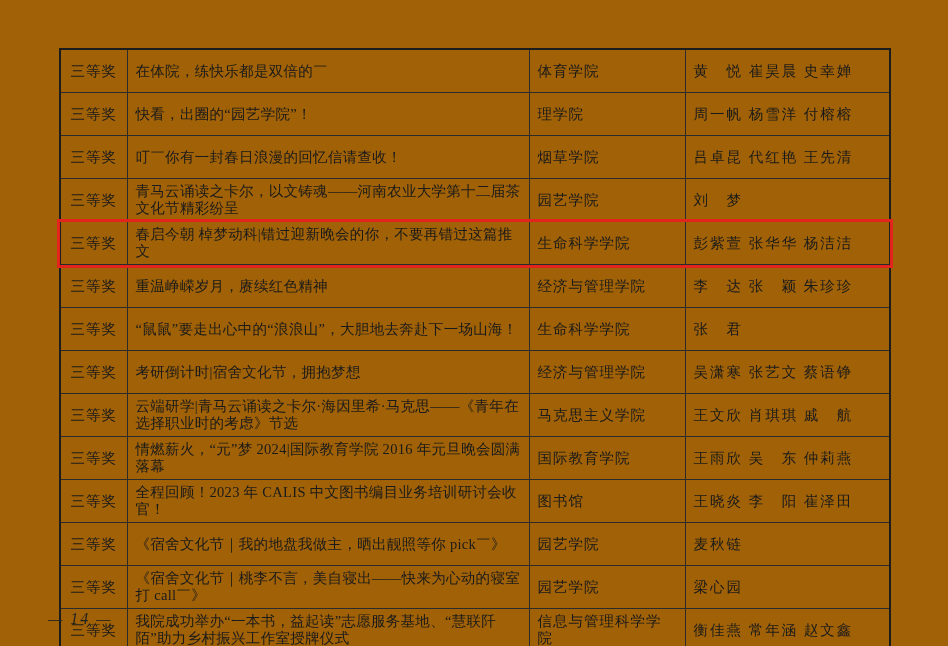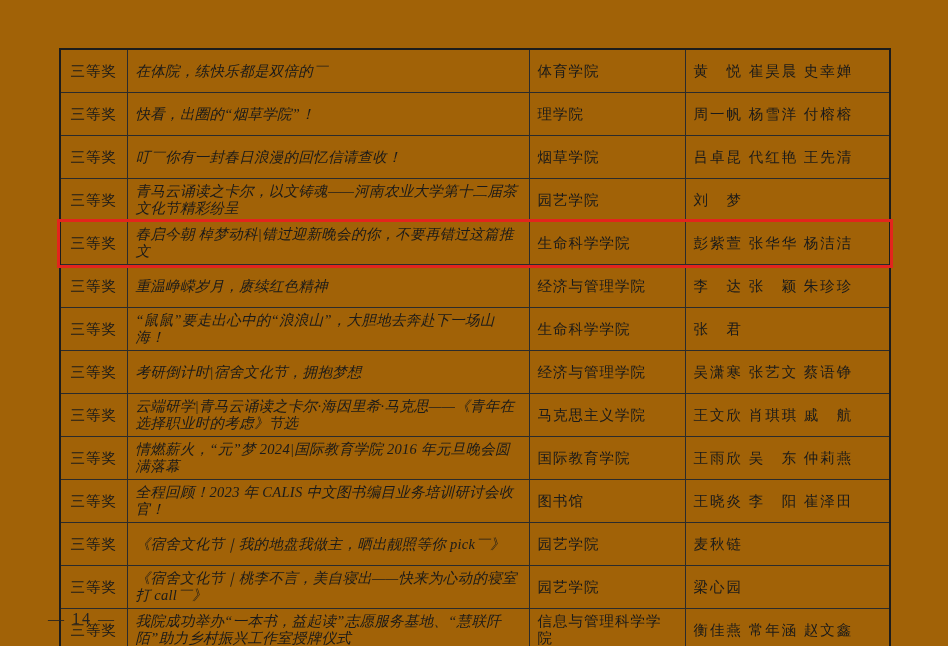--- a/index.html
+++ b/index.html
@@ -30,34 +30,35 @@
     height: 36px;
     padding: 3px 8px;
     vertical-align: middle;
     word-break: break-all;
   }
   td.award-cell {
     text-align: center;
     padding: 3px 2px;
     letter-spacing: 1px;
   }
-  td.title-cell { letter-spacing: 0.3px; font-style: italic; }
+  td.title-cell { letter-spacing: 0.3px; }
   td.college-cell { letter-spacing: 1px; font-family: Liberation Serif, serif; }
   td.names-cell { letter-spacing: 2px; }
   tr.highlighted {
     outline: 3px solid #e3241d;
     outline-offset: 0px;
   }
   .page-number {
     position: absolute;
     left: 48px;
     top: 610px;
     font-size: 16px;
     letter-spacing: 2px;
     color: #222222;
+    font-style: italic;
   }
 </style>
 </head>
 <body>
 
 <div class="page">
   <table class="awards-table">
     <colgroup>
       <col style="width:67px">
       <col style="width:402px">
@@ -66,21 +67,21 @@
     </colgroup>
     <tbody id="table-body">
         <tr>
           <td class="award-cell">三等奖</td>
           <td class="title-cell">在体院，练快乐都是双倍的￣</td>
           <td class="college-cell">体育学院</td>
           <td class="names-cell">黄　悦 崔昊晨 史幸婵</td>
         </tr>
         <tr>
           <td class="award-cell">三等奖</td>
-          <td class="title-cell">快看，出圈的“烟草学院”！</td>
+          <td class="title-cell">快看，出圈的“园艺学院”！</td>
           <td class="college-cell">理学院</td>
           <td class="names-cell">周一帆 杨雪洋 付榕榕</td>
         </tr>
         <tr>
           <td class="award-cell">三等奖</td>
           <td class="title-cell">叮￣你有一封春日浪漫的回忆信请查收！</td>
           <td class="college-cell">烟草学院</td>
           <td class="names-cell">吕卓昆 代红艳 王先清</td>
         </tr>
         <tr>

